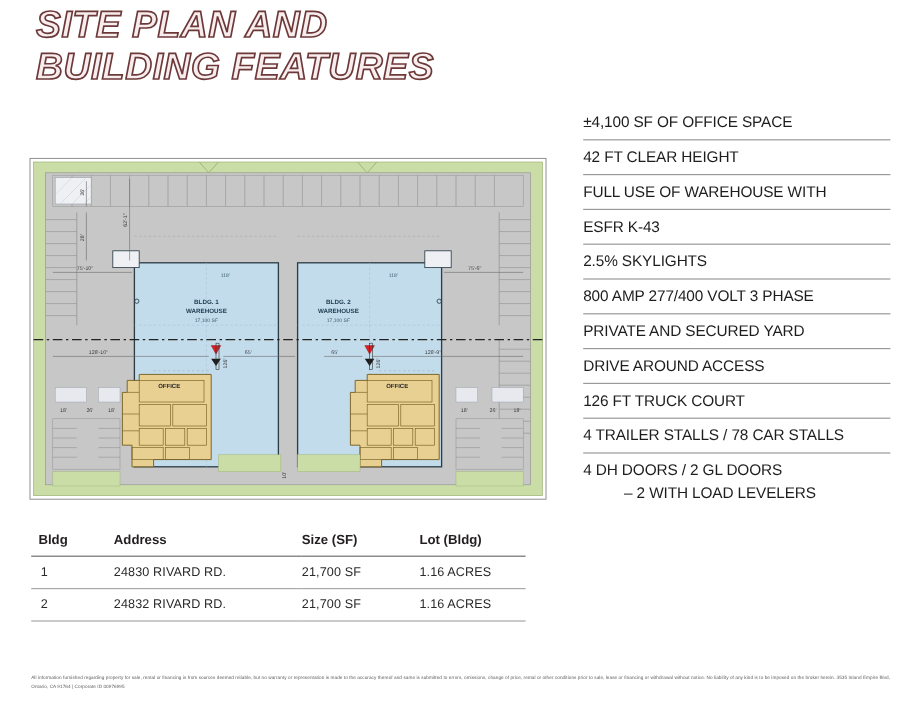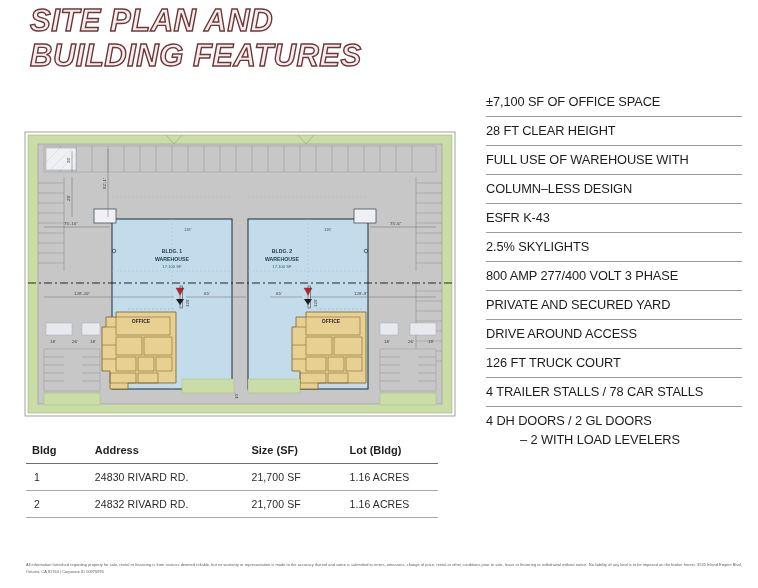--- a/index.html
+++ b/index.html
@@ -382,24 +382,23 @@
     <tr>
       <td class="c-bldg">2</td>
       <td class="c-addr">24832 RIVARD RD.</td>
       <td class="c-size">21,700 SF</td>
       <td class="c-lot">1.16 ACRES</td>
     </tr>
   </tbody>
 </table>
 
 <div id="features">
-  <div class="feature-row">±7,100 SF OF OFFICE SPACE</div>
-  <div class="feature-row">28 FT CLEAR HEIGHT</div>
+  <div class="feature-row">±4,100 SF OF OFFICE SPACE</div>
+  <div class="feature-row">42 FT CLEAR HEIGHT</div>
   <div class="feature-row">FULL USE OF WAREHOUSE WITH</div>
-  <div class="feature-row">COLUMN–LESS DESIGN</div>
   <div class="feature-row">ESFR K-43</div>
   <div class="feature-row">2.5% SKYLIGHTS</div>
   <div class="feature-row">800 AMP 277/400 VOLT 3 PHASE</div>
   <div class="feature-row">PRIVATE AND SECURED YARD</div>
   <div class="feature-row">DRIVE AROUND ACCESS</div>
   <div class="feature-row">126 FT TRUCK COURT</div>
   <div class="feature-row">4 TRAILER STALLS / 78 CAR STALLS</div>
   <div class="feature-row two-line">
     <span>4 DH DOORS / 2 GL DOORS</span>
     <span class="sub">– 2 WITH LOAD LEVELERS</span>

